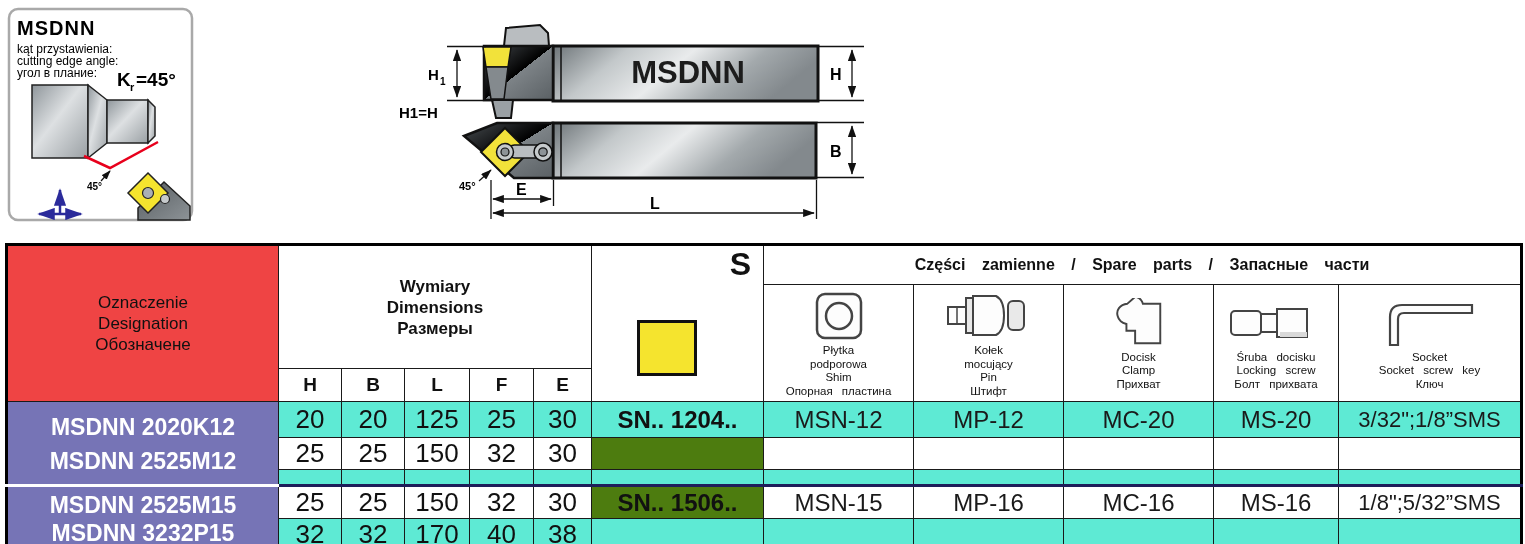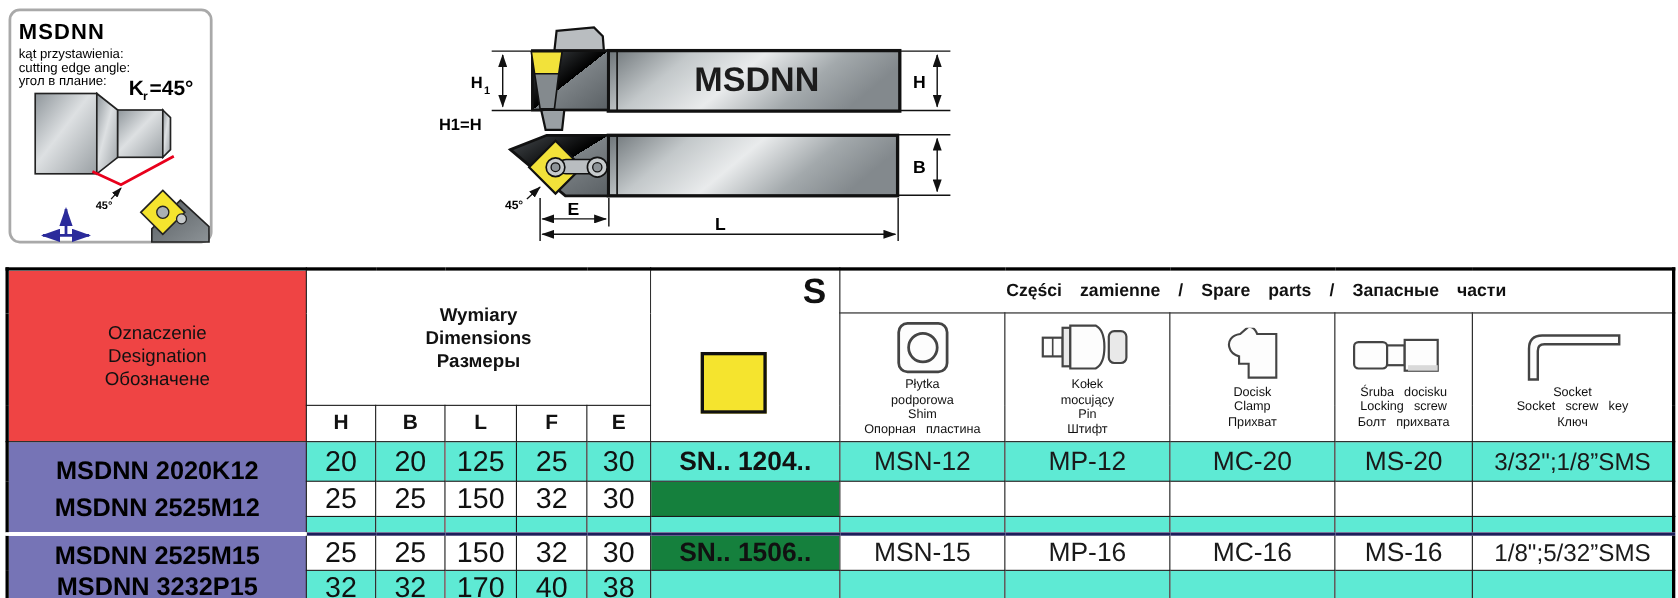--- a/index.html
+++ b/index.html
@@ -29,27 +29,27 @@
   .s-h{position:relative;background:#fff;}
   .s-letter{position:absolute;top:2px;right:12px;font-weight:bold;font-size:32px;line-height:32px;}
   .insert-square{position:absolute;left:45px;top:74px;width:60px;height:56px;
                  background:#f5e42e;border:3px solid #111;box-sizing:border-box;}
   .spare-h{font-weight:bold;font-size:16px;word-spacing:12px;}
   .icon-cell{vertical-align:middle;}
   .icon-box{height:56px;display:flex;align-items:center;justify-content:center;}
   .icon-lbl{font-size:11.5px;line-height:13.5px;word-spacing:6px;}
 
   .desig{background:#7674b6;vertical-align:top;}
-  .desig .model{color:#000000;font-weight:bold;font-size:23px;display:flex;
+  .desig .model{color:#ffffff;font-weight:bold;font-size:23px;display:flex;
                 align-items:center;justify-content:center;}
   .g1 .m1{height:36px;} .g1 .m2{height:31px;text-align:right;}
   .g2 .m1{height:30px;} .g2 .m2{height:26px;}
 
   td.blue{background:#5eead4;}
-  td.cream{background:#15803d;}
+  td.cream{background:#4d7c0f;}
   td.num{font-size:26px;}
   td.sval{font-weight:bold;font-size:24px;margin-top:16px;}
   td.spv{font-size:24px;color:#1a1a1a;}
   td.keyv{font-size:22px;}
   tr.r4 td{border-top:3px solid #1e1e5a;}
   tr.r4 td.desig{border-top:3px solid #ffffff;}
 
   svg text{user-select:none;}
 </style>
 </head>

